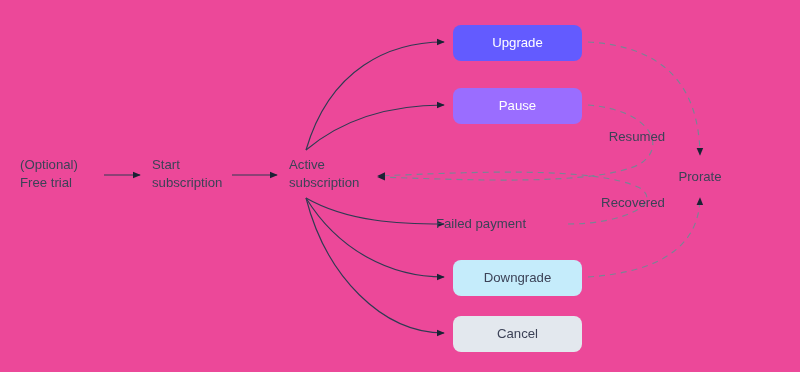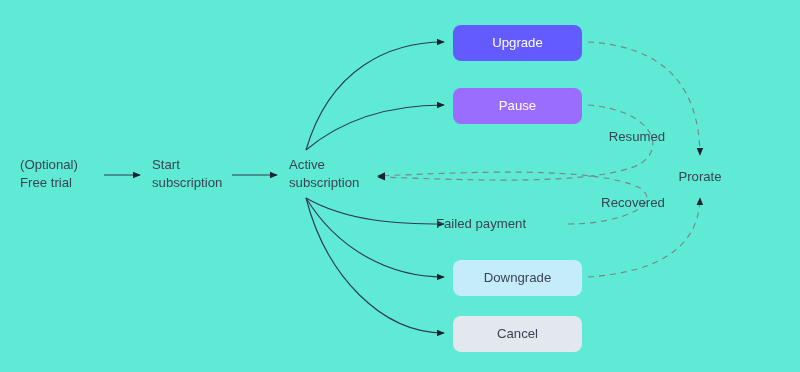--- a/index.html
+++ b/index.html
@@ -10,21 +10,21 @@
   body {
     width: 800px;
     height: 372px;
     font-family: "Liberation Sans", sans-serif;
     overflow: hidden;
   }
   #diagram-root {
     position: relative;
     width: 800px;
     height: 372px;
-    background: #5eead4;
+    background: #ec4899;
     text-align: right;
   }
   svg#flow-svg {
     position: absolute;
     top: 0;
     left: 0;
     width: 800px;
     height: 372px;
   }
   .node-label {

